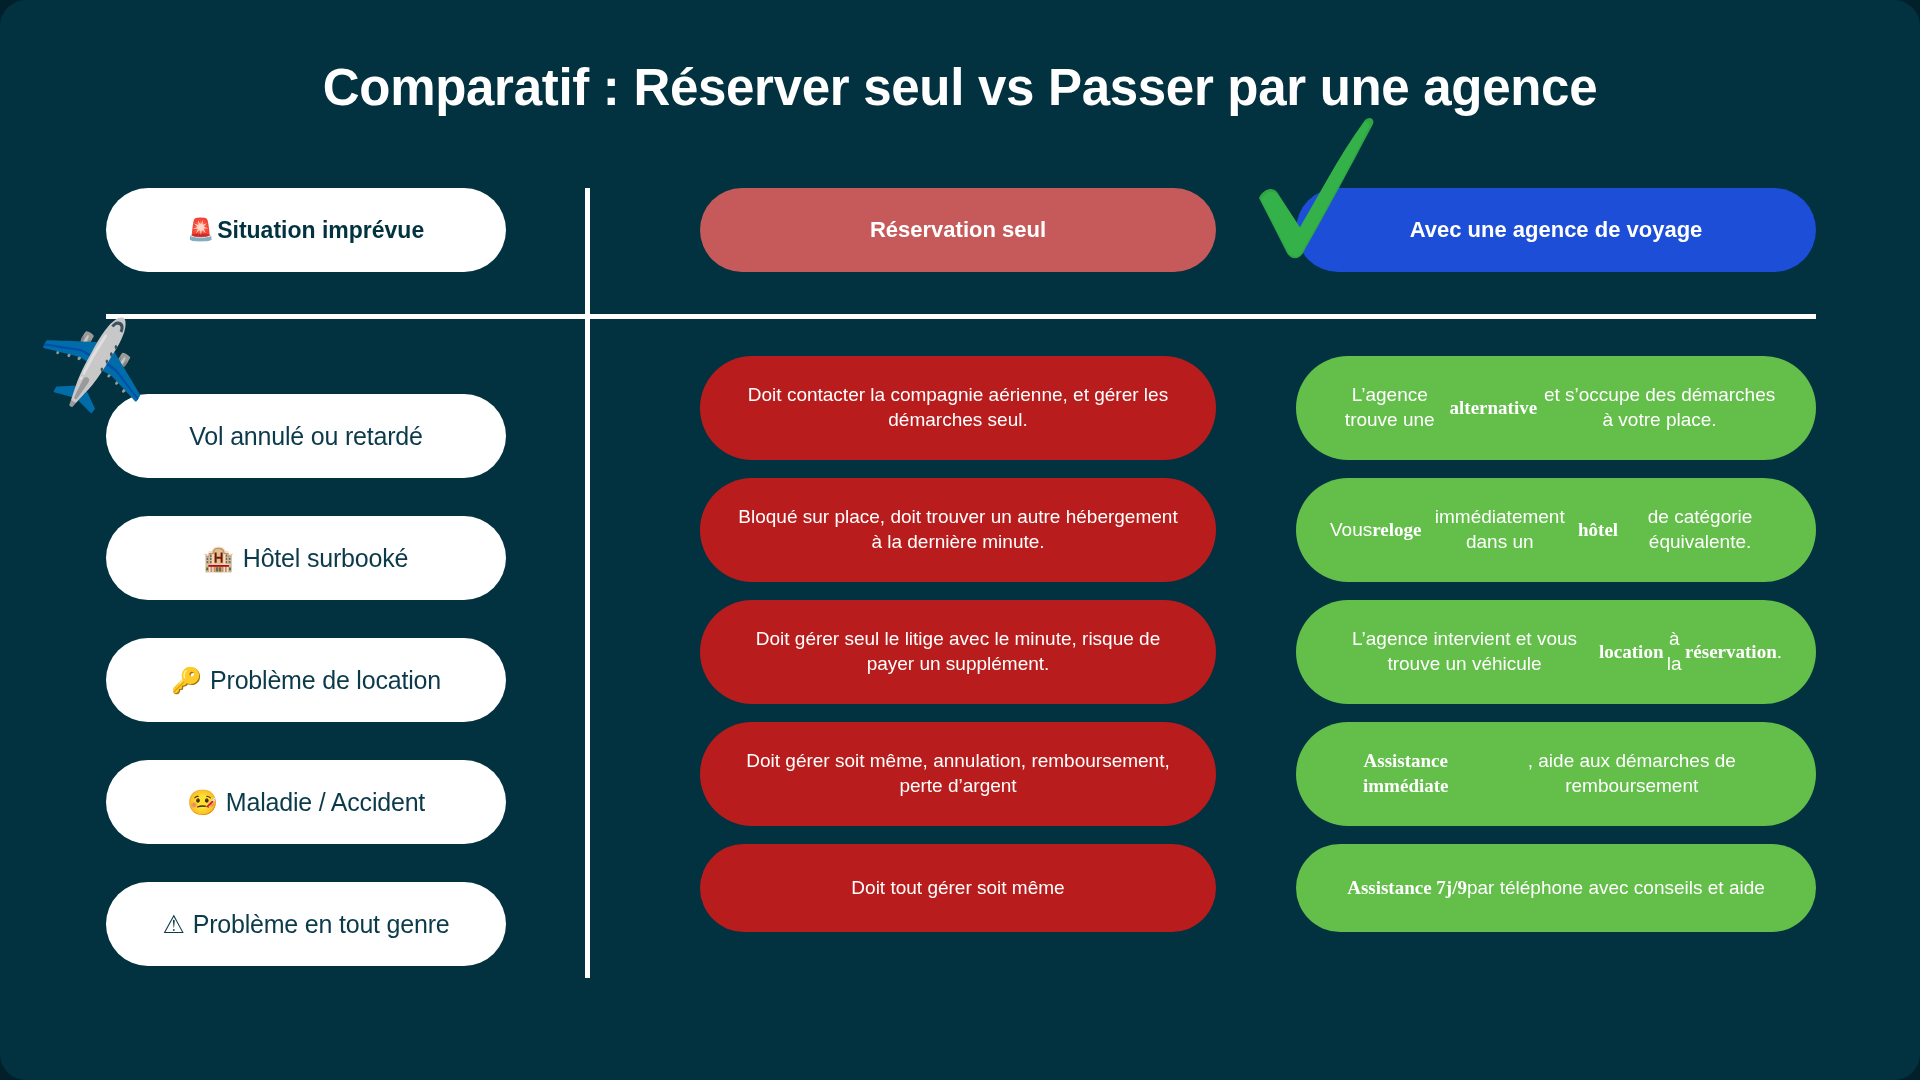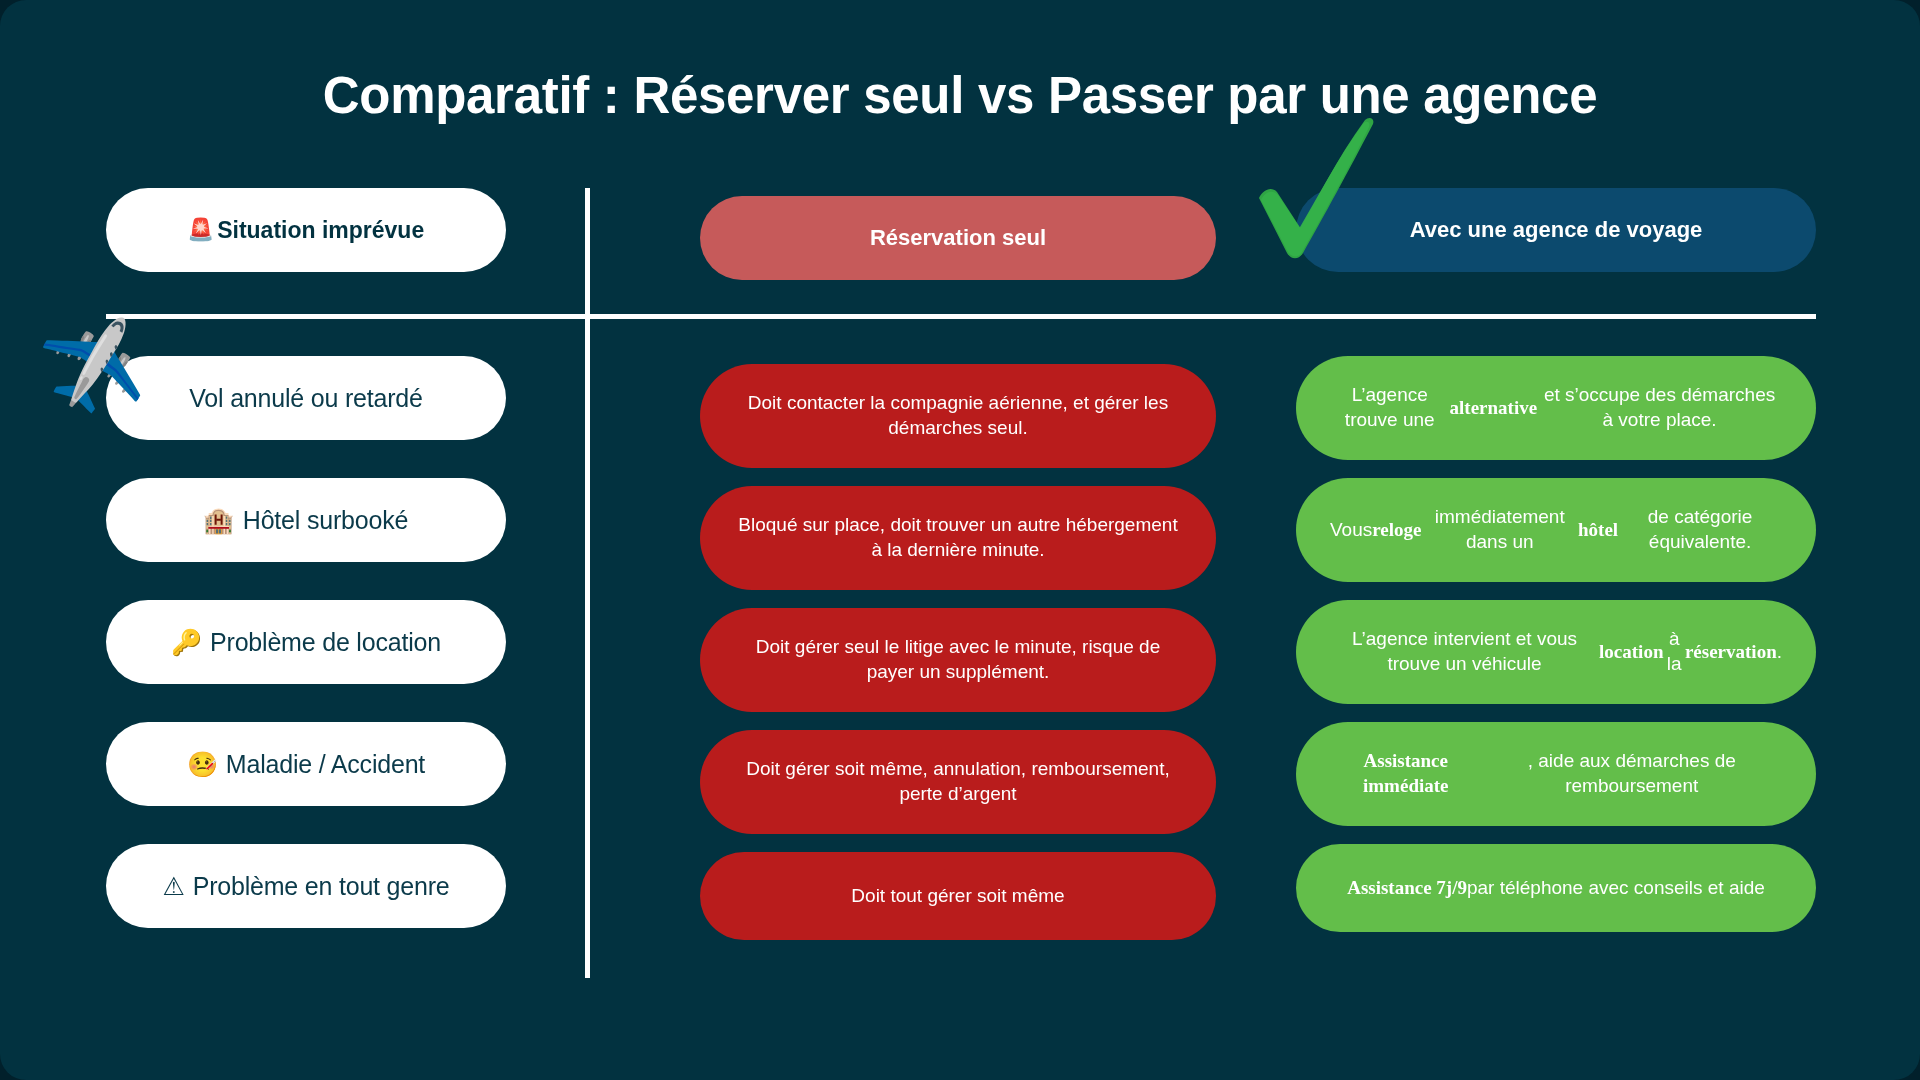--- a/index.html
+++ b/index.html
@@ -17,21 +17,21 @@
     height: 1080px;
     background: #023240;
     border-radius: 26px;
     overflow: hidden;
     box-sizing: border-box;
   }
 
   
   .title {
     position: absolute;
-    top: 68px;
+    top: 60px;
     left: 0;
     width: 100%;
     text-align: center;
     color: #ffffff;
     font-size: 51px;
     font-weight: bold;
     letter-spacing: -0.3px;
     line-height: 1.1;
   }
 
@@ -82,39 +82,40 @@
     font-size: 22px;
     font-weight: bold;
     color: #ffffff;
   }
   .head-pill.label {
     background: #ffffff;
     color: #023240;
     font-size: 23px;
   }
   .head-pill.red   { background: #c65a5a; }
-  .head-pill.green { background: #0c4a6e; }
+  .head-pill.green { background: #1d4ed8; }
 
   .body-pill {
     height: 104px;
     font-size: 19px;
     line-height: 1.3;
     color: #ffffff;
     padding: 0 34px;
   }
   .body-pill.red   { background: #b91c1c; }
   .body-pill.green { background: #63be4a; text-align: center; }
 
   .label-pill {
     background: #ffffff;
     color: #0b3a4a;
     height: 84px;
     font-size: 25px;
     padding: 0 18px;
     letter-spacing: -0.2px;
+    margin-top: 38px;
   }
 
   .label-pill .emoji,
   .head-pill .emoji {
     font-size: 25px;
     margin-right: 8px;
     line-height: 1;
   }
   .head-pill.label .emoji { font-size: 22px; margin-right: 2px; }
 
@@ -123,21 +124,21 @@
   
   .row-h  { top: 0px; }
   .row-0  { top: 168px; }
   .row-1  { top: 290px; }
   .row-2  { top: 412px; }
   .row-3  { top: 534px; }
   .row-4  { top: 656px; }
 
   .cell { position: absolute; }
   .col-label .cell  { left: 0; width: 400px; }
-  .col-red .cell    { left: 0; width: 516px; margin-top: 8px; }
+  .col-red .cell    { left: 0; width: 516px; }
   .col-green .cell  { left: 0; width: 520px; }
 
   
   .row-4.body-pill { height: 88px; }
 
   
   .plane {
     position: absolute;
     left: 44px;
     top: 330px;

